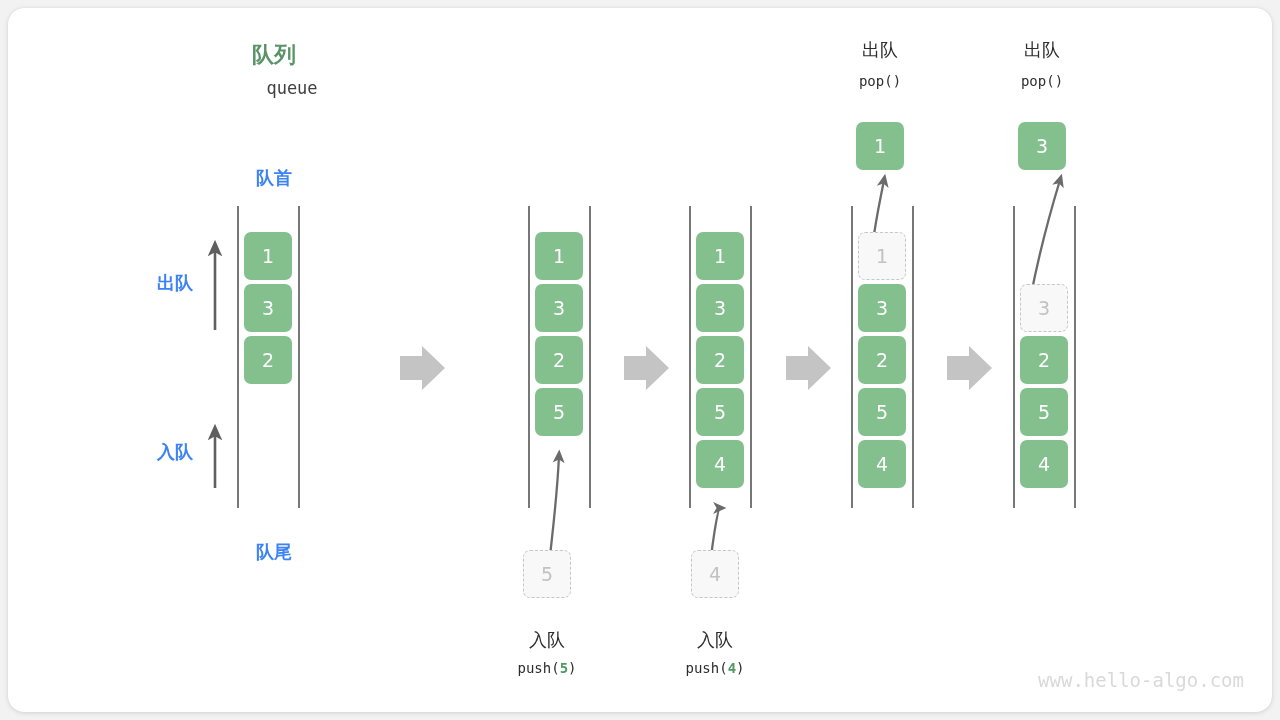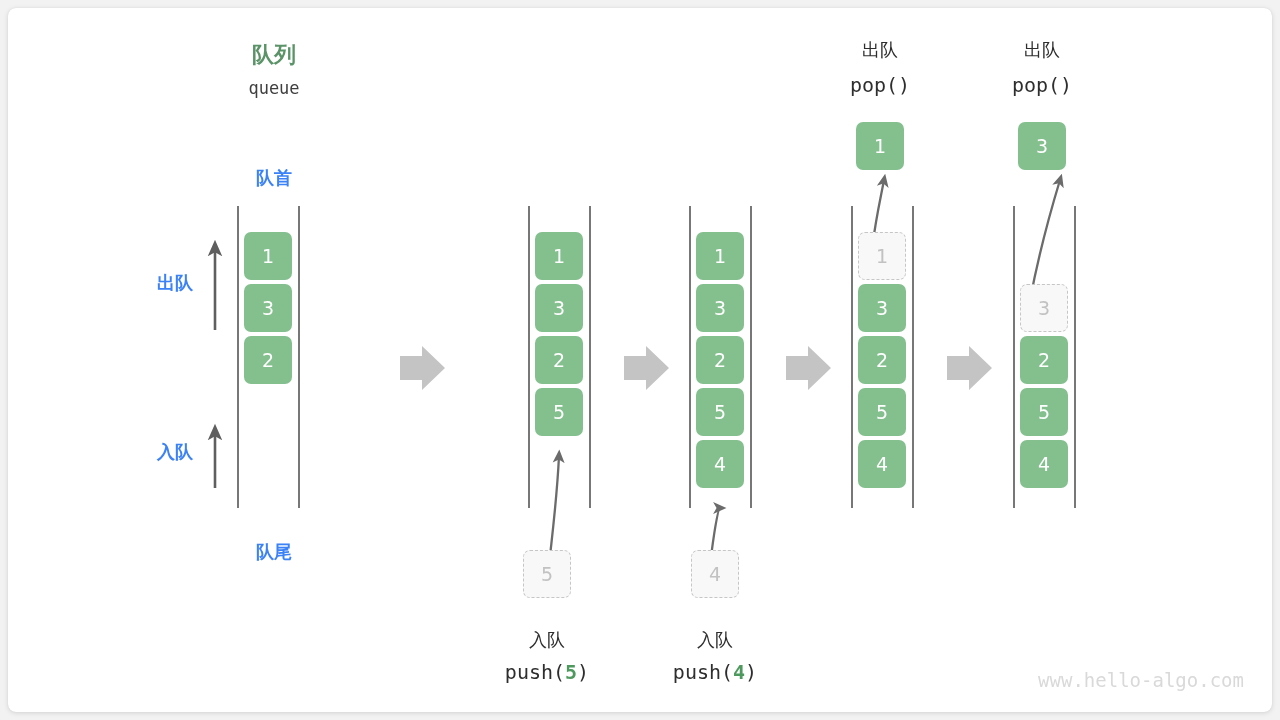--- a/index.html
+++ b/index.html
@@ -7,21 +7,21 @@
     width: 1280px; height: 720px;
     background: #f2f2f2;
     font-family: "Liberation Sans", "DejaVu Sans", sans-serif;
     overflow: hidden;
   }
   #card {
     position: absolute;
     left: 8px; top: 8px;
     width: 1264px; height: 704px;
     background: #ffffff;
-    border-radius: 8px;
+    border-radius: 16px;
     box-shadow: 0 1px 5px rgba(0,0,0,0.13), 0 0 1px rgba(0,0,0,0.10);
     overflow: hidden;
   }
   .abs { position: absolute; }
 
   
   .title-cn {
     font-size: 22px; font-weight: bold; color: #5a9367;
     text-align: center; white-space: nowrap;
   }
@@ -33,21 +33,21 @@
   .lbl-cn-bold {
     font-size: 18px; font-weight: bold; color: #3b82f6;
     text-align: center; white-space: nowrap;
   }
   .lbl-cn {
     font-size: 18px; color: #2e2e2e;
     text-align: center; white-space: nowrap;
   }
   .lbl-mono {
     font-family: "DejaVu Sans Mono", "Liberation Mono", monospace;
-    font-size: 20px; color: #2e2e2e;
+    font-size: 14px; color: #2e2e2e;
     text-align: center; white-space: nowrap;
   }
   .lbl-mono .hl { color: #4e9a5e; font-weight: bold; }
   .watermark {
     font-family: "DejaVu Sans Mono", "Liberation Mono", monospace;
     font-size: 19px; color: #d9d9d9; white-space: nowrap;
   }
 
   
   .rail {
@@ -126,21 +126,21 @@
     <g>
       <path d="M865,234 C868,210 872,193 876,172" fill="none" stroke="#6b6b6b" stroke-width="2.3" marker-end="url(#curvehead)"></path>
     </g>
 
     <g>
       <path d="M1022,292 C1030,250 1042,205 1052,172" fill="none" stroke="#6b6b6b" stroke-width="2.3" marker-end="url(#curvehead)"></path>
     </g>
   </svg>
 
   <div class="abs title-cn" style="left:186px; top:32px; width:160px;">队列</div>
-  <div class="abs title-en" style="left:186px; top:70px; width:160px;">queue</div>
+  <div class="abs title-en" style="left:204px; top:70px; width:160px;">queue</div>
 
   <div class="abs lbl-cn-bold" style="left:206px; top:158px; width:120px;">队首</div>
   <div class="abs lbl-cn-bold" style="left:206px; top:532px; width:120px;">队尾</div>
 
   <div class="abs lbl-cn-bold" style="left:137px; top:263px; width:60px;">出队</div>
   <div class="abs lbl-cn-bold" style="left:137px; top:432px; width:60px;">入队</div>
 
   <div class="abs">
     <div class="abs rail" style="left:229px; top:198px; height:302px;"></div>
     <div class="abs rail" style="left:290px; top:198px; height:302px;"></div>

